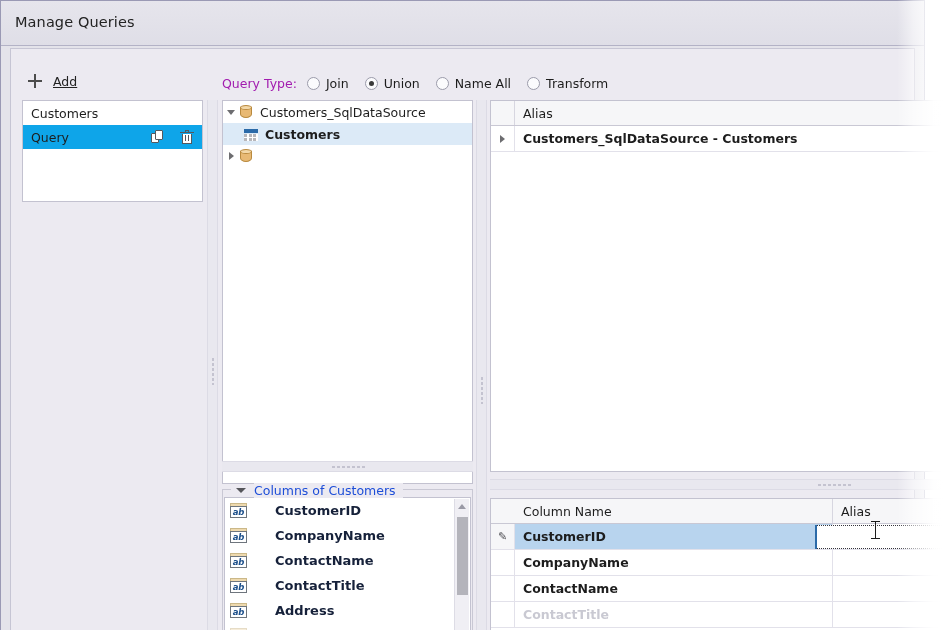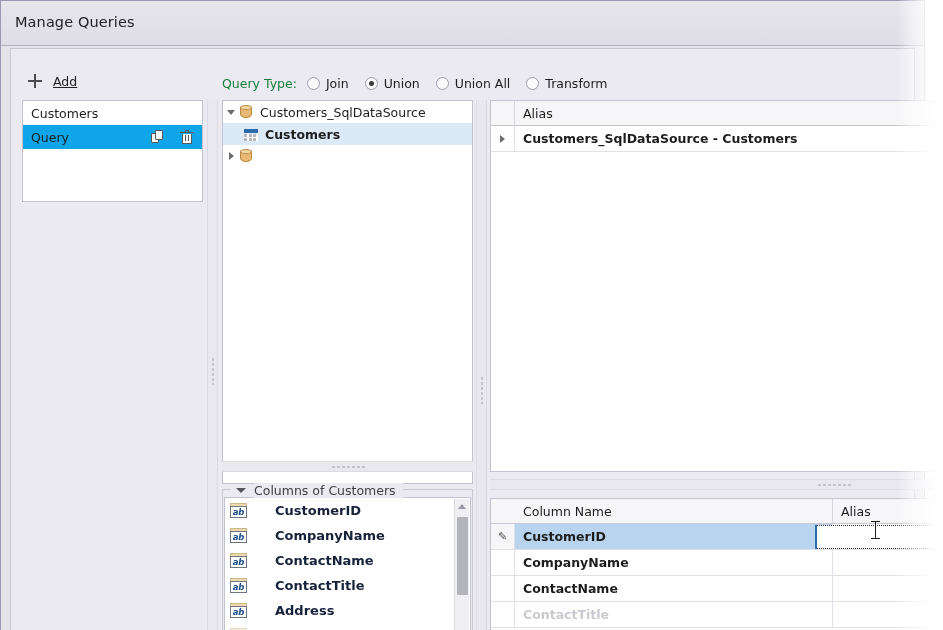--- a/index.html
+++ b/index.html
@@ -84,21 +84,21 @@
     position:absolute;height:11px;background:#e9e8ef;border-top:1px solid #dcdbe5;border-bottom:1px solid #dcdbe5;
     box-sizing:border-box;cursor:row-resize;
   }
   .grip-v{position:absolute;left:50%;top:50%;transform:translate(-50%,-50%);width:3px;height:28px;
     background-image:radial-gradient(#9e9db0 36%,transparent 38%);background-size:3px 5px;}
   .grip-h{position:absolute;left:50%;top:50%;transform:translate(-50%,-50%);width:34px;height:3px;
     background-image:radial-gradient(#9e9db0 36%,transparent 38%);background-size:5px 3px;}
 
   
   .qtype{position:absolute;left:221px;top:72px;height:20px;display:flex;align-items:center;}
-  .qtype .lbl{font-size:12.5px;color:#15803d;margin-right:10px;}
+  .qtype .lbl{font-size:12.5px;color:#a21caf;margin-right:10px;}
   .radio{display:flex;align-items:center;margin-right:16px;cursor:default;}
   .radio .dot{
     width:13px;height:13px;border-radius:50%;border:1px solid #9b9baa;background:#fbfbfd;
     box-sizing:border-box;margin-right:6px;position:relative;flex:0 0 auto;
   }
   .radio.on .dot:after{
     content:"";position:absolute;left:3px;top:3px;width:5px;height:5px;border-radius:50%;background:#3a3a3a;
   }
   .radio .t{font-size:12.5px;color:#1d1d1d;}
 
@@ -132,21 +132,21 @@
   .gh-ind{width:24px;height:100%;border-right:1px solid #d7d6e0;flex:0 0 auto;box-sizing:border-box;}
   .gh-c{padding-left:8px;display:flex;align-items:center;height:100%;box-sizing:border-box;}
   .gridrow{display:flex;height:26px;border-bottom:1px solid #e2e1ea;font-size:12.5px;color:#1d1d1d;align-items:center;box-sizing:border-box;}
   .gr-ind{width:24px;height:100%;border-right:1px solid #e2e1ea;flex:0 0 auto;display:flex;align-items:center;justify-content:center;box-sizing:border-box;}
   .gr-c{padding-left:8px;display:flex;align-items:center;height:100%;box-sizing:border-box;font-weight:bold;}
 
   
   .groupbox{position:absolute;left:221px;top:481px;width:251px;height:160px;}
   .gb-legend{position:absolute;left:0;top:0;height:16px;display:flex;align-items:center;}
   .gb-arrow{width:0;height:0;border-left:5px solid transparent;border-right:5px solid transparent;border-top:5px solid #55555a;margin:0 8px 0 14px;}
-  .gb-title{font-size:12.5px;color:#404040;padding-right:7px;background:#eceaf1;}
+  .gb-title{font-size:12.5px;color:#1d4ed8;padding-right:7px;background:#eceaf1;}
   .gb-frame{position:absolute;left:0;top:7px;right:0;bottom:0;border:1px solid #c9c8d4;border-top:0;box-sizing:border-box;}
   .gb-frame .topline-l{position:absolute;left:0;top:0;width:8px;height:1px;background:#c9c8d4;}
   .gb-frame .topline-r{position:absolute;right:0;top:0;left:163px;height:1px;background:#c9c8d4;}
   .collist{position:absolute;left:1px;top:8px;right:1px;bottom:1px;background:#fff;border:1px solid #c3c2d0;box-sizing:border-box;overflow:hidden;}
   .colrow{height:25px;display:flex;align-items:center;padding-left:5px;font-size:13px;font-weight:bold;color:#16213a;box-sizing:border-box;}
   .colrow.faded{color:#c9c9d2;}
   .ico-ab{width:37px;height:15px;position:relative;flex:0 0 auto;margin-right:8px;}
   .ico-ab .bar{position:absolute;left:0;top:0;width:17px;height:4px;background:#eed9ae;border:1px solid #cbb888;box-sizing:border-box;}
   .ico-ab .box{position:absolute;left:0;top:3px;width:17px;height:12px;background:#fff;border:1px solid #6e757d;box-sizing:border-box;
     font-size:8.5px;font-weight:bold;color:#1c4f8a;line-height:10px;text-align:center;letter-spacing:-.2px;}
@@ -222,21 +222,21 @@
       <span class="radio">
         <span class="dot"></span>
         <span class="t">Join</span>
       </span>
       <span class="radio on">
         <span class="dot"></span>
         <span class="t">Union</span>
       </span>
       <span class="radio">
         <span class="dot"></span>
-        <span class="t">Union All</span>
+        <span class="t">Name All</span>
       </span>
       <span class="radio">
         <span class="dot"></span>
         <span class="t">Transform</span>
       </span>
     </div>
 
     <div class="panel tree">
       <div class="tnode">
         <span class="exp">

